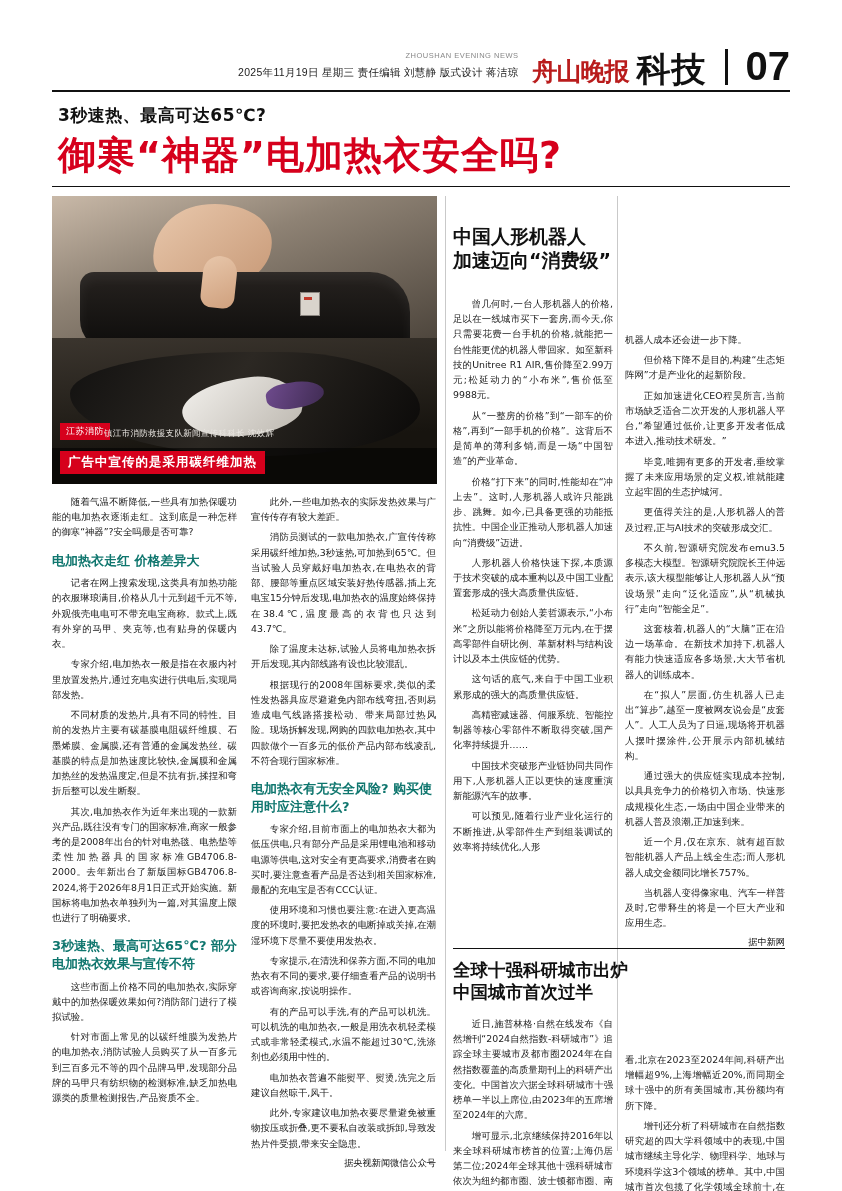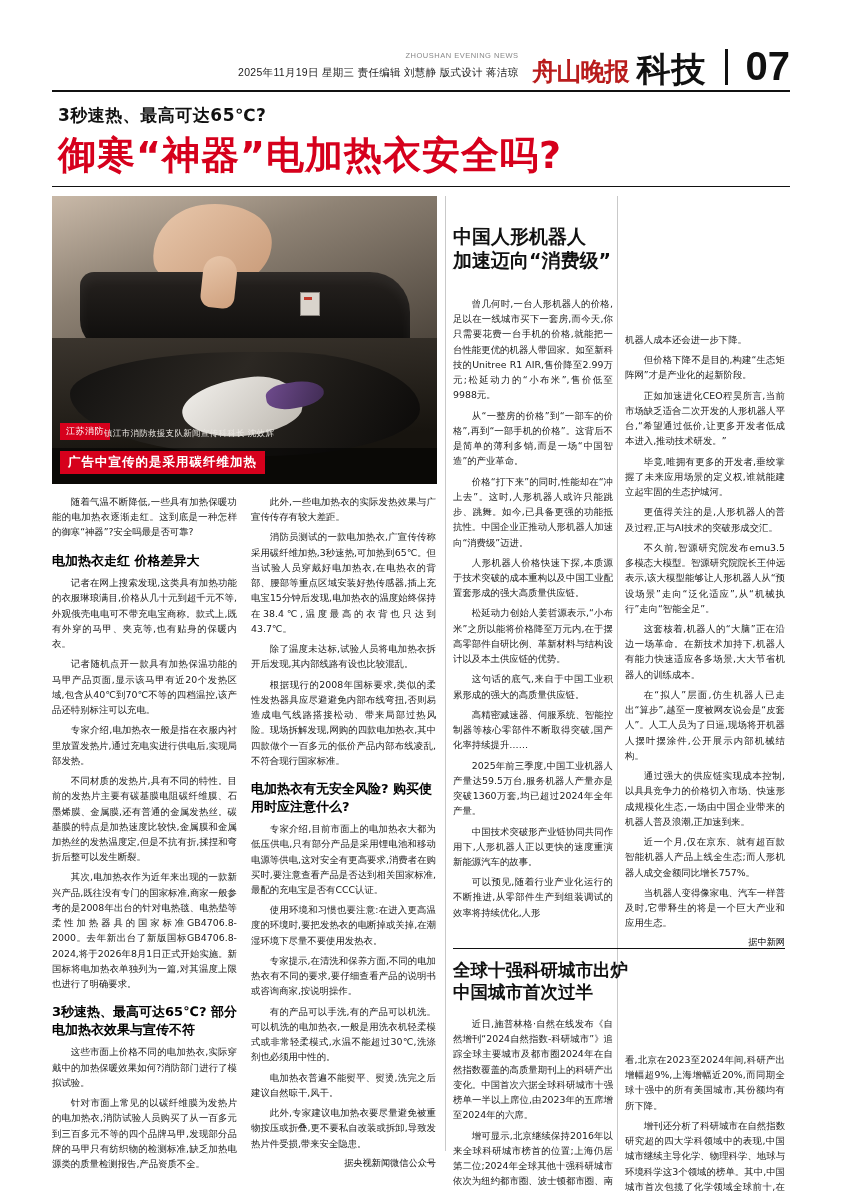--- a/index.html
+++ b/index.html
@@ -180,21 +180,21 @@
   }
   .subcol{width:185px;}
   p.t{
     font-family:"DejaVu Sans", sans-serif;
     font-size:9.4px;line-height:1.62;color:#1b1b1b;
     margin:0 0 5px 0;text-align:justify;text-indent:2em;
   }
   p.t.noind{text-indent:0;margin-top:36px;}
   h3.sub{
     font-family:"DejaVu Sans", sans-serif;
-    font-size:13px;font-weight:bold;color:#000000;
+    font-size:13px;font-weight:bold;color:#0f766e;
     margin:12px 0 6px 0;line-height:1.35;
   }
   .credit{
     font-family:"DejaVu Sans", sans-serif;
     font-size:9.2px;text-align:right;margin-top:6px;color:#111;
   }
   
   .art-title{
     font-family:"DejaVu Sans", sans-serif;
     font-size:19px;font-weight:bold;color:#111;
@@ -259,21 +259,20 @@
       </div>
 
       <div class="subcol-wrap">
 
         <div class="subcol">
           <p class="t">随着气温不断降低,一些具有加热保暖功能的电加热衣逐渐走红。这到底是一种怎样的御寒“神器”?安全吗最是否可靠?</p>
 
           <h3 class="sub">电加热衣走红
 价格差异大</h3>
           <p class="t">记者在网上搜索发现,这类具有加热功能的衣服琳琅满目,价格从几十元到超千元不等,外观俄壳电电可不带充电宝商称。款式上,既有外穿的马甲、夹克等,也有贴身的保暖内衣。</p>
-          <p class="t">记者随机点开一款具有加热保温功能的马甲产品页面,显示该马甲有近20个发热区域,包含从40℃到70℃不等的四档温控,该产品还特别标注可以充电。</p>
           <p class="t">专家介绍,电加热衣一般是指在衣服内衬里放置发热片,通过充电实进行供电后,实现局部发热。</p>
           <p class="t">不同材质的发热片,具有不同的特性。目前的发热片主要有碳基膜电阻碳纤维膜、石墨烯膜、金属膜,还有普通的金属发热丝。碳基膜的特点是加热速度比较快,金属膜和金属加热丝的发热温度定,但是不抗有折,揉捏和弯折后整可以发生断裂。</p>
           <p class="t">其次,电加热衣作为近年来出现的一款新兴产品,既往没有专门的国家标准,商家一般参考的是2008年出台的针对电热毯、电热垫等柔性加热器具的国家标准GB4706.8-2000。去年新出台了新版国标GB4706.8-2024,将于2026年8月1日正式开始实施。新国标将电加热衣单独列为一篇,对其温度上限也进行了明确要求。</p>
 
           <h3 class="sub">3秒速热、最高可达65℃?
 部分电加热衣效果与宣传不符</h3>
           <p class="t">这些市面上价格不同的电加热衣,实际穿戴中的加热保暖效果如何?消防部门进行了模拟试验。</p>
           <p class="t">针对市面上常见的以碳纤维膜为发热片的电加热衣,消防试验人员购买了从一百多元到三百多元不等的四个品牌马甲,发现部分品牌的马甲只有纺织物的检测标准,缺乏加热电源类的质量检测报告,产品资质不全。</p>
         </div>
 
@@ -302,21 +301,20 @@
     </div>
 
     <div class="col colB" style="top:100px;">
       <p class="t">曾几何时,一台人形机器人的价格,足以在一线城市买下一套房,而今天,你只需要花费一台手机的价格,就能把一台性能更优的机器人带回家。如至新科技的Unitree R1 AIR,售价降至2.99万元;松延动力的“小布米”,售价低至9988元。</p>
       <p class="t">从“一整房的价格”到“一部车的价格”,再到“一部手机的价格”。这背后不是简单的薄利多销,而是一场“中国智造”的产业革命。</p>
       <p class="t">价格“打下来”的同时,性能却在“冲上去”。这时,人形机器人或许只能跳步、跳舞。如今,已具备更强的功能抵抗性。中国企业正推动人形机器人加速向“消费级”迈进。</p>
       <p class="t">人形机器人价格快速下探,本质源于技术突破的成本重构以及中国工业配置套形成的强大高质量供应链。</p>
       <p class="t">松延动力创始人姜哲源表示,“小布米”之所以能将价格降至万元内,在于摆高零部件自研比例、革新材料与结构设计以及本土供应链的优势。</p>
       <p class="t">这句话的底气,来自于中国工业积累形成的强大的高质量供应链。</p>
       <p class="t">高精密减速器、伺服系统、智能控制器等核心零部件不断取得突破,国产化率持续提升……</p>
-      <p class="t">2025年前三季度,中国工业机器人产量达59.5万台,服务机器人产量亦是突破1360万套,均已超过2024年全年产量。</p>
       <p class="t">中国技术突破形产业链协同共同作用下,人形机器人正以更快的速度重演新能源汽车的故事。</p>
       <p class="t">可以预见,随着行业产业化运行的不断推进,从零部件生产到组装调试的效率将持续优化,人形</p>
       <p class="t"></p>
     </div>
 
     <div class="col colC" style="top:100px;">
       <p class="t noind">机器人成本还会进一步下降。</p>
       <p class="t">但价格下降不是目的,构建“生态矩阵网”才是产业化的起新阶段。</p>
       <p class="t">正如加速进化CEO程昊所言,当前市场缺乏适合二次开发的人形机器人平台,“希望通过低价,让更多开发者低成本进入,推动技术研发。”</p>
       <p class="t">毕竟,唯拥有更多的开发者,垂绞掌握了未来应用场景的定义权,谁就能建立起牢固的生态护城河。</p>

